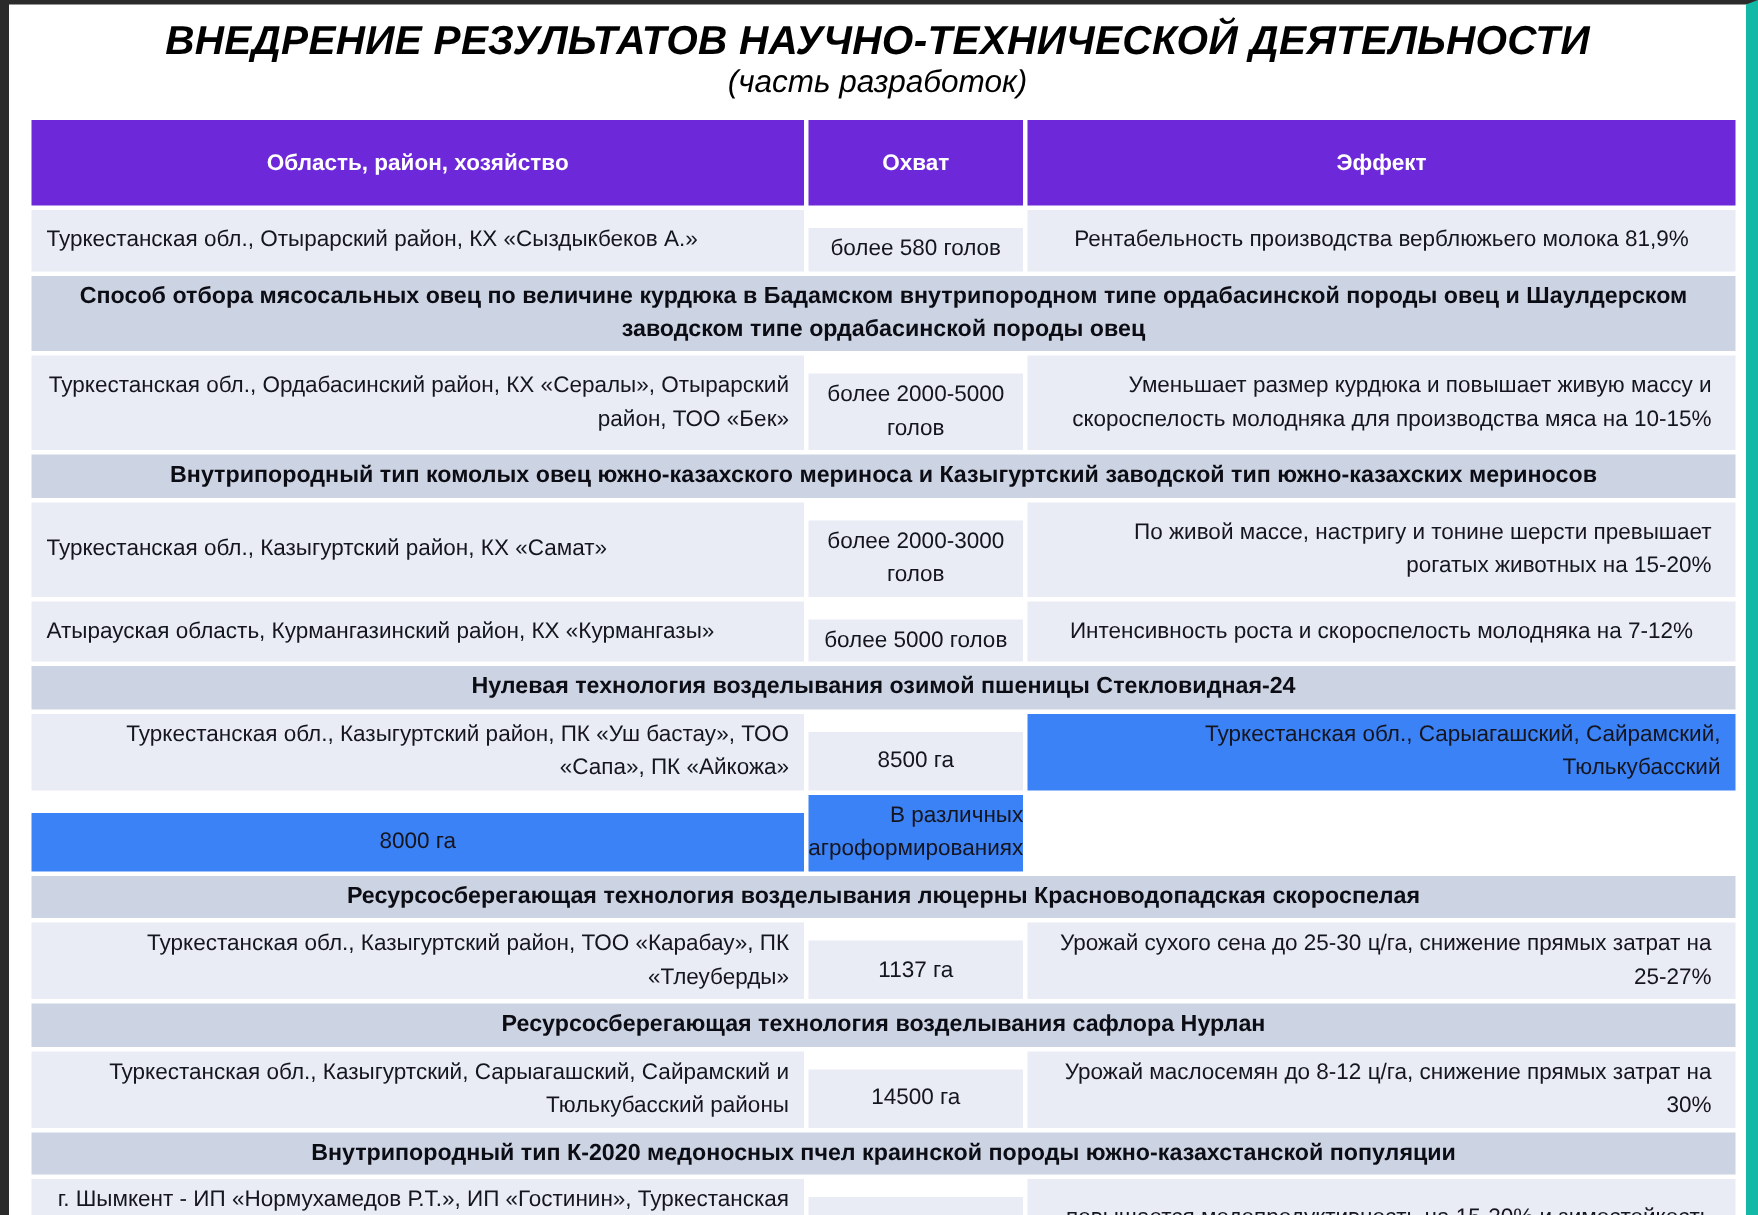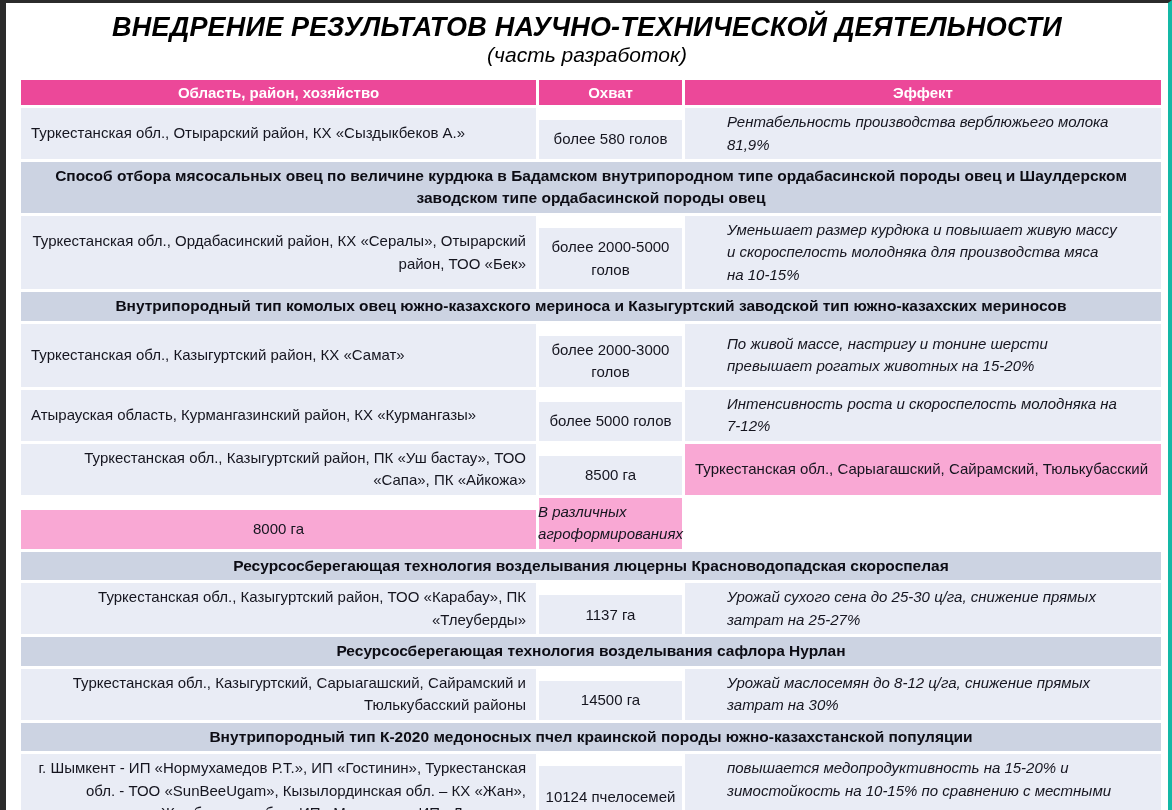--- a/index.html
+++ b/index.html
@@ -1,46 +1,46 @@
 <!DOCTYPE html>
 <html><head>
 <meta charset="utf-8">
 <style>
   * { margin:0; padding:0; box-sizing:border-box; }
   html,body { width:1172px; height:810px; background:#ffffff; font-family:"Liberation Sans",sans-serif; }
   .slide {
     position:relative; width:1172px; height:810px; background:#ffffff; overflow:hidden;
-    border-top:3px solid #2b2b2b; border-left:6px solid #2b2b2b; border-right:4px solid #14b8a6;
+    border-top:3px solid #2b2b2b; border-left:6px solid #2b2b2b; border-right:8px solid #14b8a6;
   }
   .title {
     margin-top:9px; text-align:center; font-size:27px; font-weight:bold; font-style:italic;
     color:#000; letter-spacing:.2px;
   }
   .subtitle { text-align:center; font-size:21px; font-style:italic; color:#000; }
   .table {
     margin:13px 7px 0 15px;
     display:grid; grid-template-columns:515px 143px 1fr;
     gap:3px; background:#ffffff;
   }
   .hcell {
-    background:#ec4899; color:#ffffff; font-weight:bold; font-size:15px;
-    display:flex; align-items:center; justify-content:center; padding:4px 6px; min-height:24px;
+    background:#6d28d9; color:#ffffff; font-weight:bold; font-size:15px;
+    display:flex; align-items:center; justify-content:center; padding:20px 6px; min-height:24px;
   }
   .sec {
     grid-column:1/-1; background:#ccd3e2; font-weight:bold; font-size:15.5px; color:#0c0c14;
     text-align:center; padding:3px 24px; line-height:1.45; min-height:24px;
   }
   .cell {
     background:#e9ecf5; color:#15151f; font-size:15px; line-height:1.5;
     display:flex; align-items:center; padding:3px 10px; min-height:27px;
   }
   .c1 { justify-content:flex-start; text-align:right; }
   .c2 { justify-content:center; text-align:center; padding:3px 6px;margin-top:12px; }
-  .c3 { justify-content:center; text-align:left; padding:3px 42px;font-style:italic; }
-  .alt { background:#f9a8d4; }
+  .c3 { justify-content:center; text-align:right; padding:3px 16px; }
+  .alt { background:#3b82f6; }
 </style>
 </head>
 <body>
 
 <div class="slide">
   <div class="title">ВНЕДРЕНИЕ РЕЗУЛЬТАТОВ НАУЧНО-ТЕХНИЧЕСКОЙ ДЕЯТЕЛЬНОСТИ</div>
   <div class="subtitle">(часть разработок)</div>
 
   <div class="table">
 
@@ -59,20 +59,21 @@
 
     <div class="sec">Внутрипородный тип комолых овец южно-казахского мериноса и Казыгуртский заводской тип южно-казахских мериносов</div>
     <div class="cell c1">Туркестанская обл., Казыгуртский район, КХ «Самат»</div>
     <div class="cell c2">более 2000-3000 голов</div>
     <div class="cell c3">По живой массе, настригу и тонине шерсти превышает рогатых животных на 15-20%</div>
 
     <div class="cell c1">Атырауская область, Курмангазинский район, КХ «Курмангазы»</div>
     <div class="cell c2">более 5000 голов</div>
     <div class="cell c3">Интенсивность роста и скороспелость молодняка на 7-12%</div>
 
+    <div class="sec">Нулевая технология возделывания озимой пшеницы Стекловидная-24</div>
     <div class="cell c1">Туркестанская обл., Казыгуртский район, ПК «Уш бастау», ТОО «Сапа», ПК «Айкожа»</div>
     <div class="cell c2">8500 га</div>
     <div class="cell c1 alt">Туркестанская обл., Сарыагашский, Сайрамский, Тюлькубасский</div>
     <div class="cell c2 alt">8000 га</div>
     <div class="cell c3 alt">В различных агроформированиях</div>
 
     <div class="sec">Ресурсосберегающая технология возделывания люцерны Красноводопадская скороспелая</div>
     <div class="cell c1">Туркестанская обл., Казыгуртский район, ТОО «Карабау», ПК «Тлеуберды»</div>
     <div class="cell c2">1137 га</div>
     <div class="cell c3">Урожай сухого сена до 25-30 ц/га, снижение прямых затрат на 25-27%</div>

